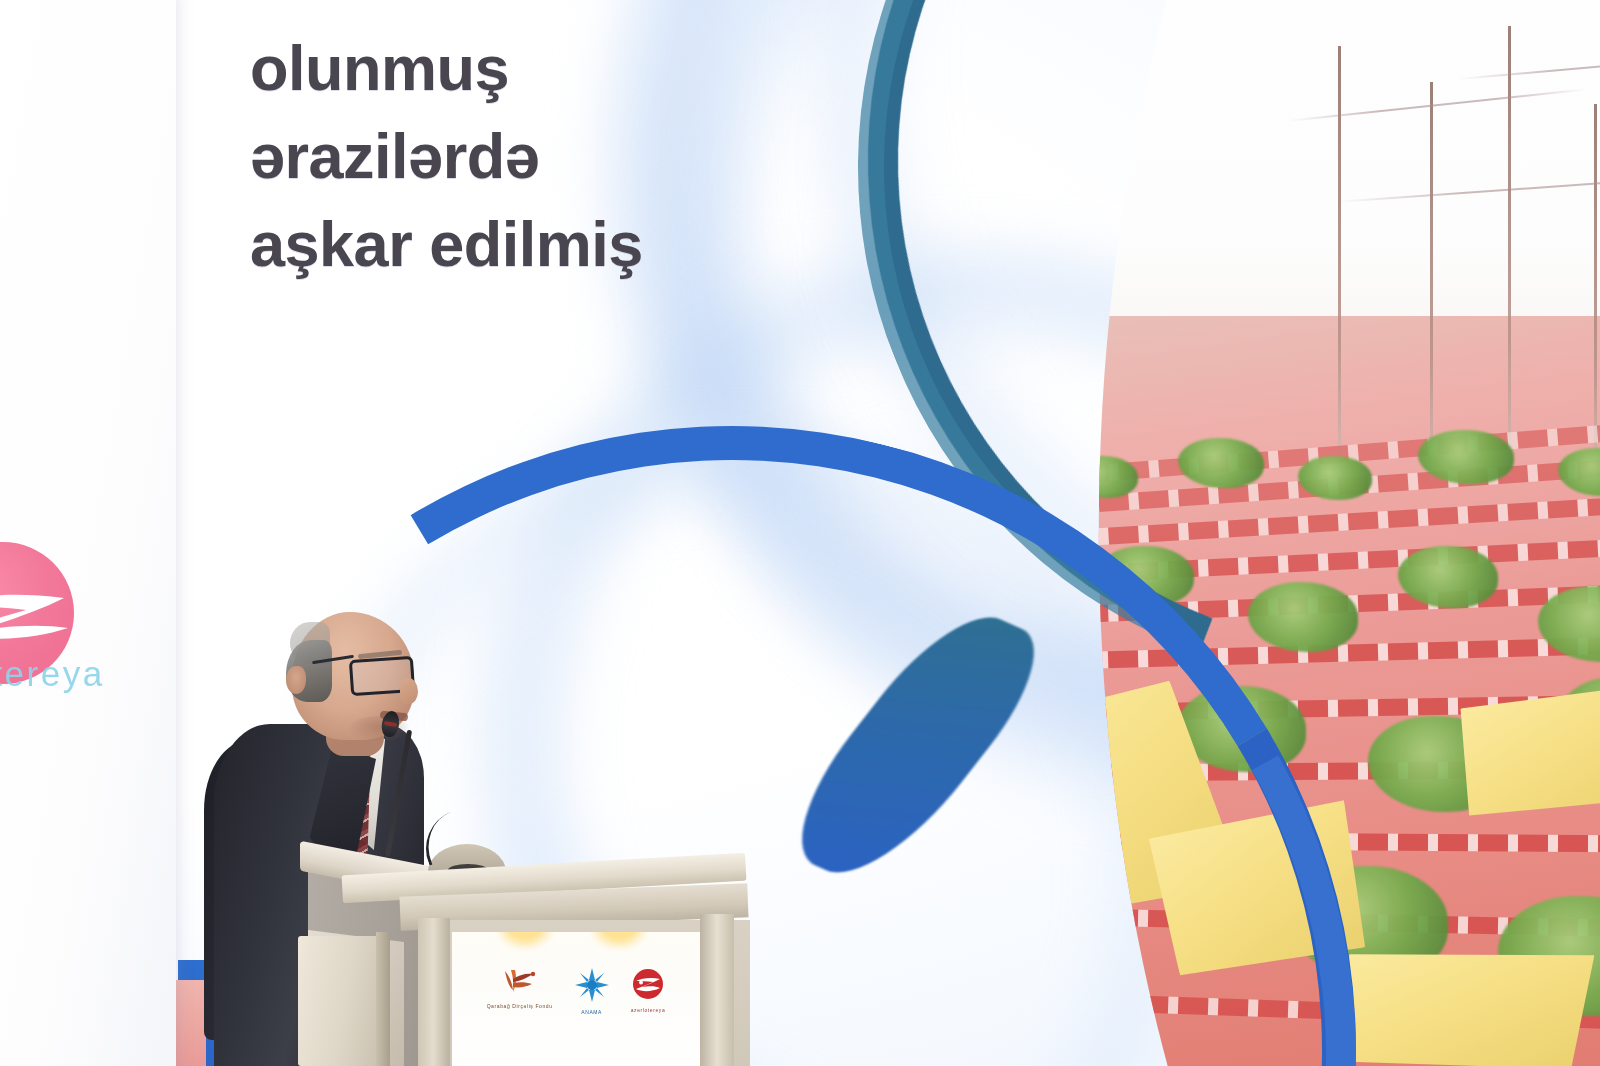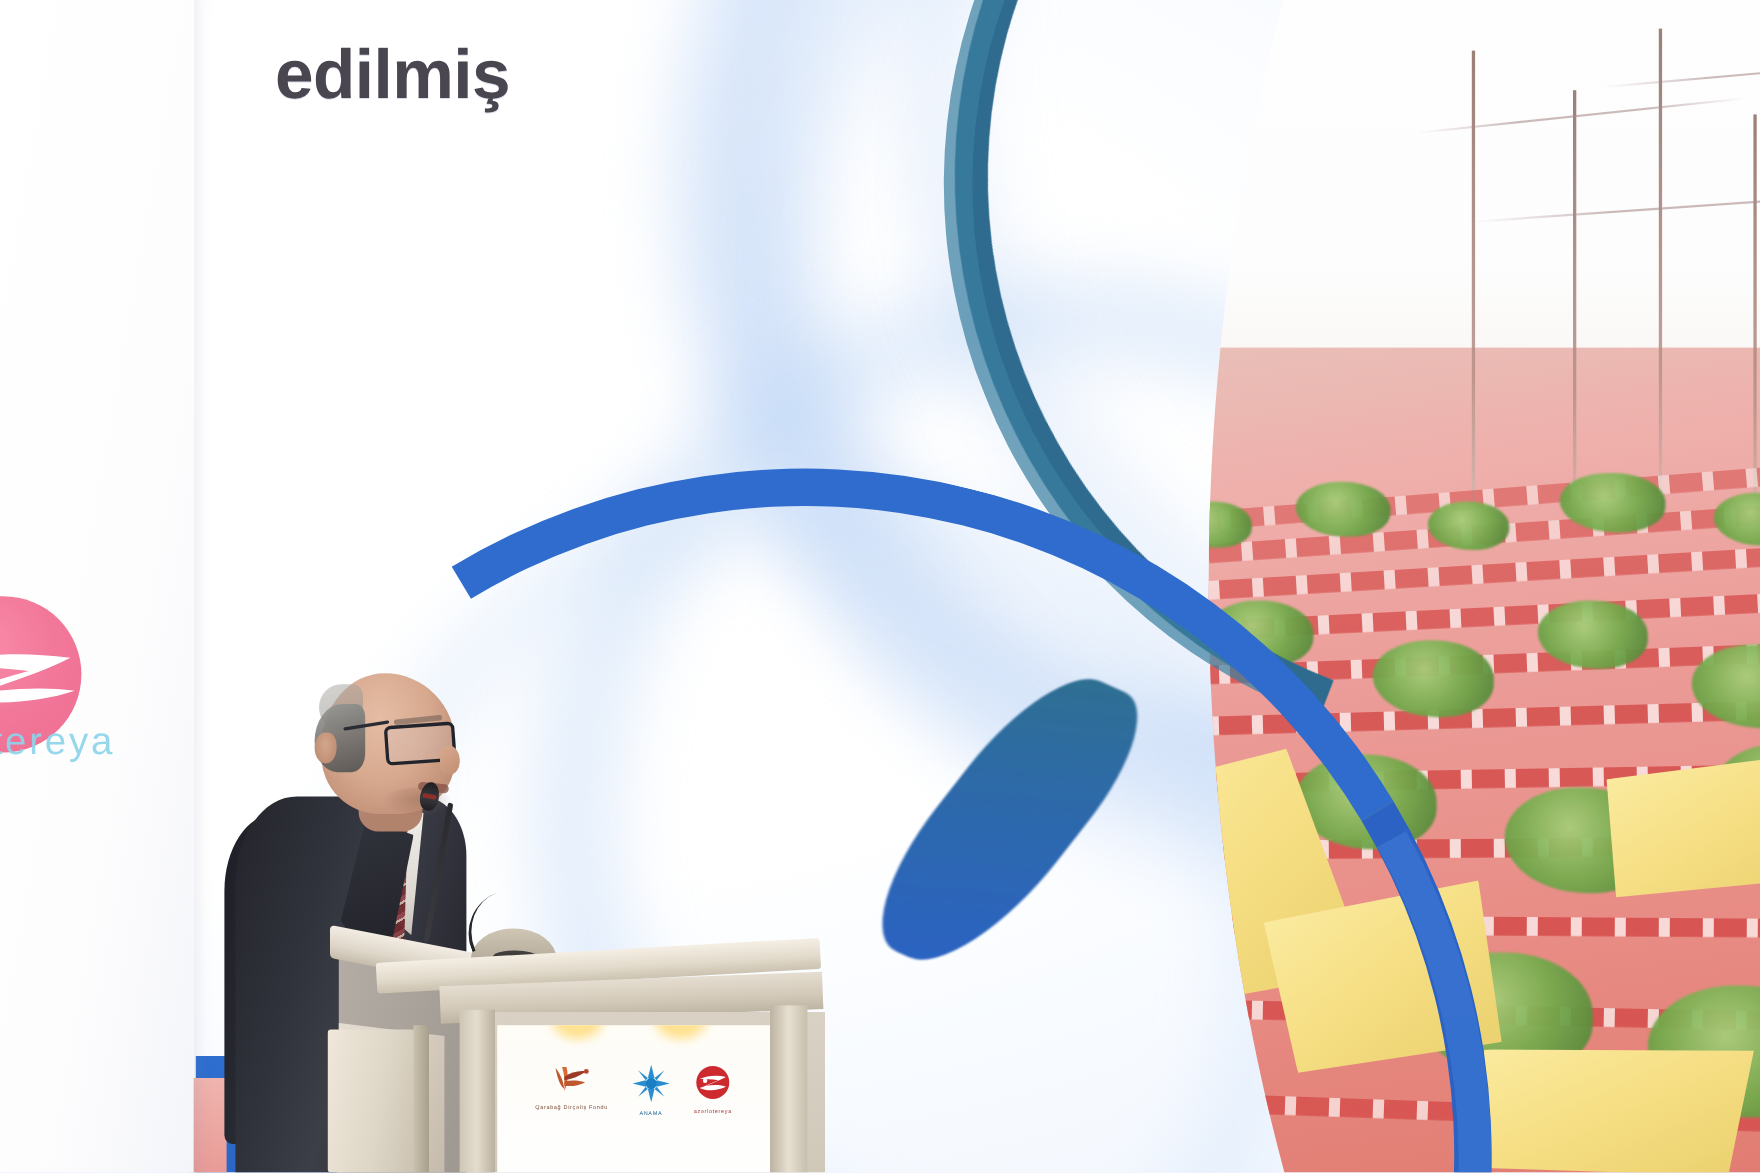--- a/index.html
+++ b/index.html
@@ -620,21 +620,23 @@
         </div>
     </div>
 
     <div class="swoosh-top"></div>
     <div class="swoosh-top2"></div>
     <div class="swoosh-join"></div>
     <div class="swoosh-bottom"></div>
     <div class="swoosh-bottom2"></div>
 
     <div class="headline" id="headline" style="color: rgb(74, 70, 80);">
-        <div>edilmiş</div>
+        <div>olunmuş</div>
+        <div>ərazilərdə</div>
+        <div>aşkar edilmiş</div>
       </div>
   </div>
 
   <div class="screen-patch-blue"></div>
   <div class="screen-patch-pink"></div>
 
   <div class="left-banner">
     <div class="lottery-logo">
       <svg class="lottery-z" viewBox="0 0 130 52">
         <path d="M2 18 C 34 4, 74 2, 124 8 C 96 22, 64 32, 40 40 C 70 36, 100 34, 128 38 C 92 50, 44 52, 4 44 C 30 36, 58 28, 86 20 C 56 16, 26 16, 2 18 Z" fill="#ffffff"></path>

